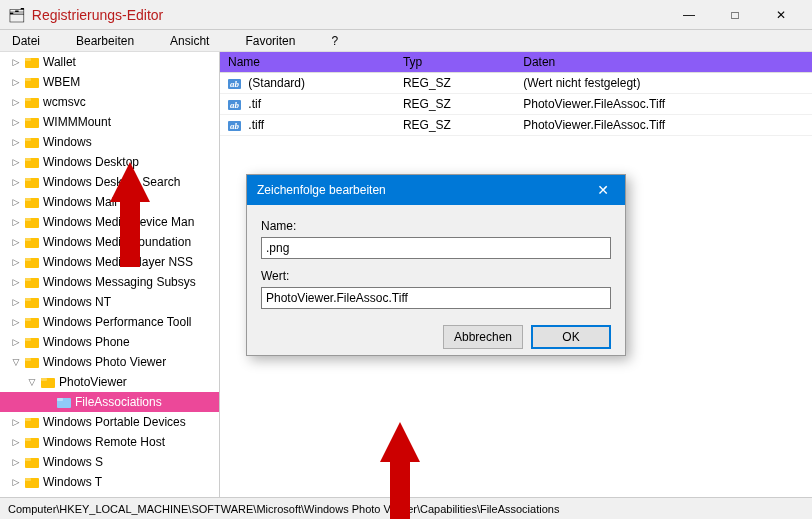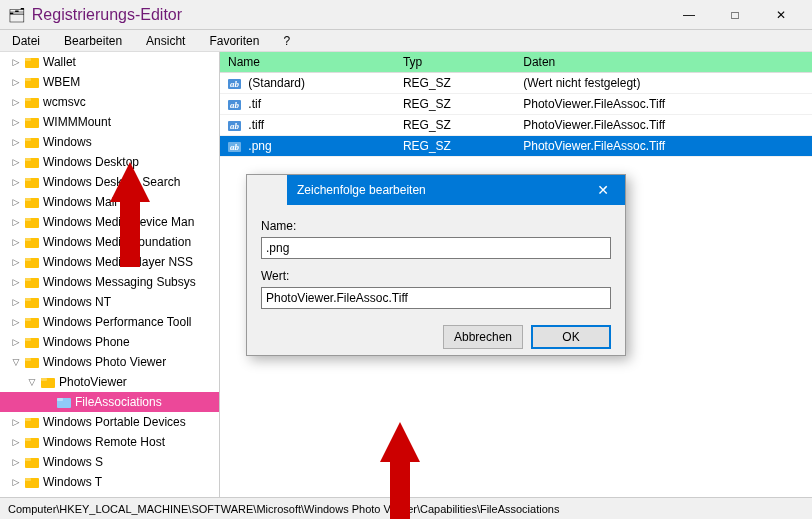--- a/index.html
+++ b/index.html
@@ -20,22 +20,22 @@
       align-items: center;
       padding: 0 8px;
       justify-content: space-between;
     }
     .title-bar-left {
       display: flex;
       align-items: center;
       gap: 6px;
     }
     .title-text {
-      font-size: 16px;
-      color: #701a75;
+      font-size: 14px;
+      color: #b91c1c;
     }
     .title-bar-controls {
       display: flex;
       gap: 0;
     }
     .tb-btn {
       width: 46px;
       height: 30px;
       border: none;
       background: transparent;
@@ -47,21 +47,21 @@
     }
 
     
     .menu-bar {
       height: 22px;
       background: #f0f0f0;
       border-bottom: 1px solid #ddd;
       display: flex;
       align-items: center;
       padding: 0 4px;
-      gap: 8px;
+      gap: 20px;
     }
     .menu-item {
       padding: 2px 8px;
       cursor: pointer;
       font-size: 12px;
     }
 
     
     .main-container {
       display: flex;
@@ -118,21 +118,21 @@
       flex: 1;
       background: #fff;
       overflow: auto;
       position: relative;
     }
     .values-table {
       width: 100%;
       border-collapse: collapse;
     }
     .values-table th {
-      background: #86efac;
+      background: #8b5cf6;
       border-bottom: 1px solid #ddd;
       padding: 3px 8px;
       text-align: left;
       font-weight: normal;
       font-size: 12px;
       position: sticky;
       top: 0;
       white-space: nowrap;
     }
     .values-table td {
@@ -186,21 +186,20 @@
     }
     .dialog-title-bar {
       background: #0078d7;
       color: white;
       height: 30px;
       display: flex;
       align-items: center;
       padding: 0 10px;
       justify-content: space-between;
       font-size: 12px;
-      margin-left: 40px;
     }
     .dialog-close-btn {
       width: 24px;
       height: 24px;
       background: transparent;
       border: none;
       color: white;
       cursor: pointer;
       font-size: 14px;
       display: flex;
@@ -584,28 +583,20 @@
             <td>PhotoViewer.FileAssoc.Tiff</td>
           </tr>
           <tr>
             <td>
               <span class="ab-icon">ab</span>
               <span>.tiff</span>
             </td>
             <td>REG_SZ</td>
             <td>PhotoViewer.FileAssoc.Tiff</td>
           </tr>
-          <tr class="selected">
-            <td>
-              <span class="ab-icon" style="background:#6ab0e8;">ab</span>
-              <span>.png</span>
-            </td>
-            <td>REG_SZ</td>
-            <td>PhotoViewer.FileAssoc.Tiff</td>
-          </tr>
         </tbody>
       </table>
     </div>
   </div>
 
   <svg class="arrow" style="left:100px; top:100px;" width="60" height="120">
     <defs>
       <marker id="arrowhead1" markerWidth="10" markerHeight="7" refX="5" refY="3.5" orient="auto">
         <polygon points="0 7, 5 0, 10 7" fill="#cc0000"></polygon>
       </marker>

